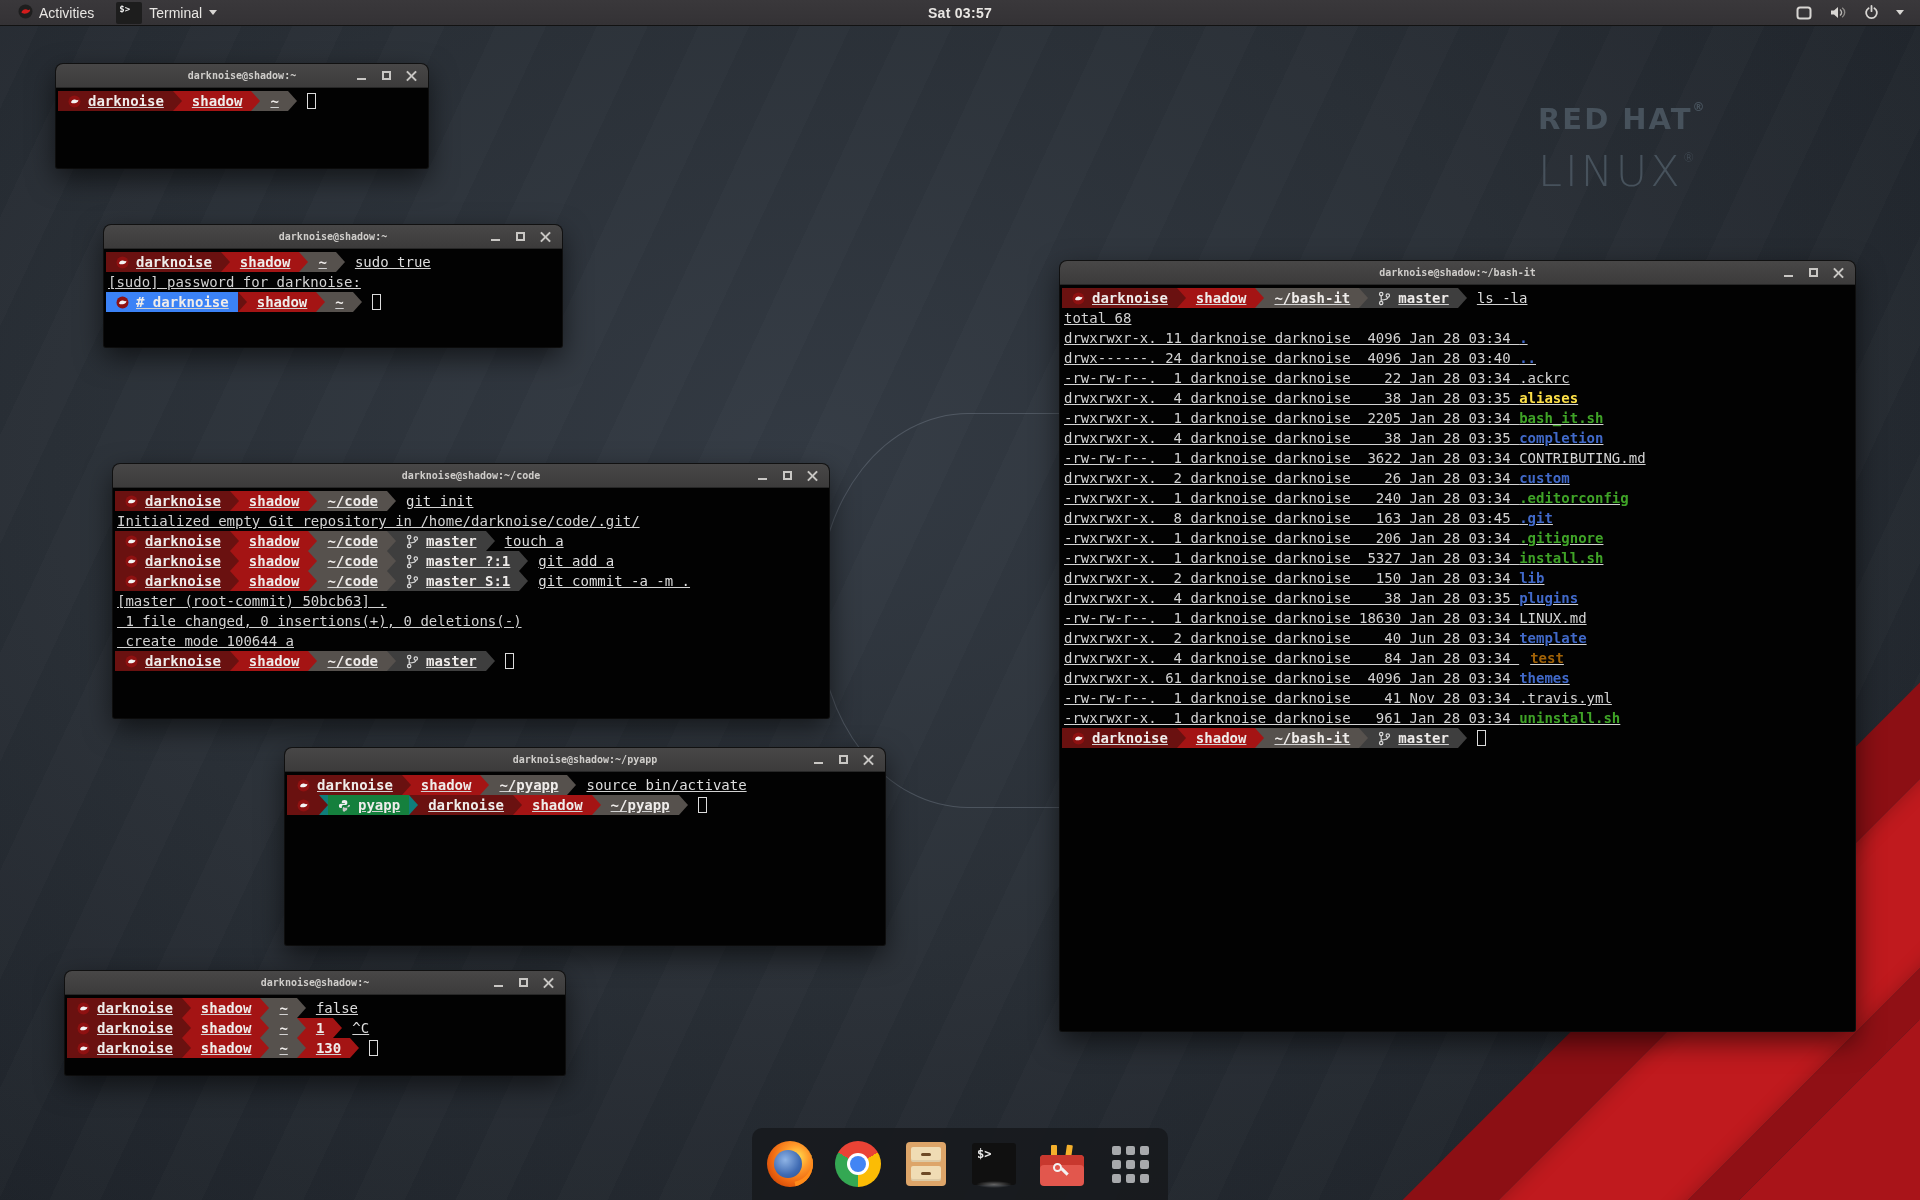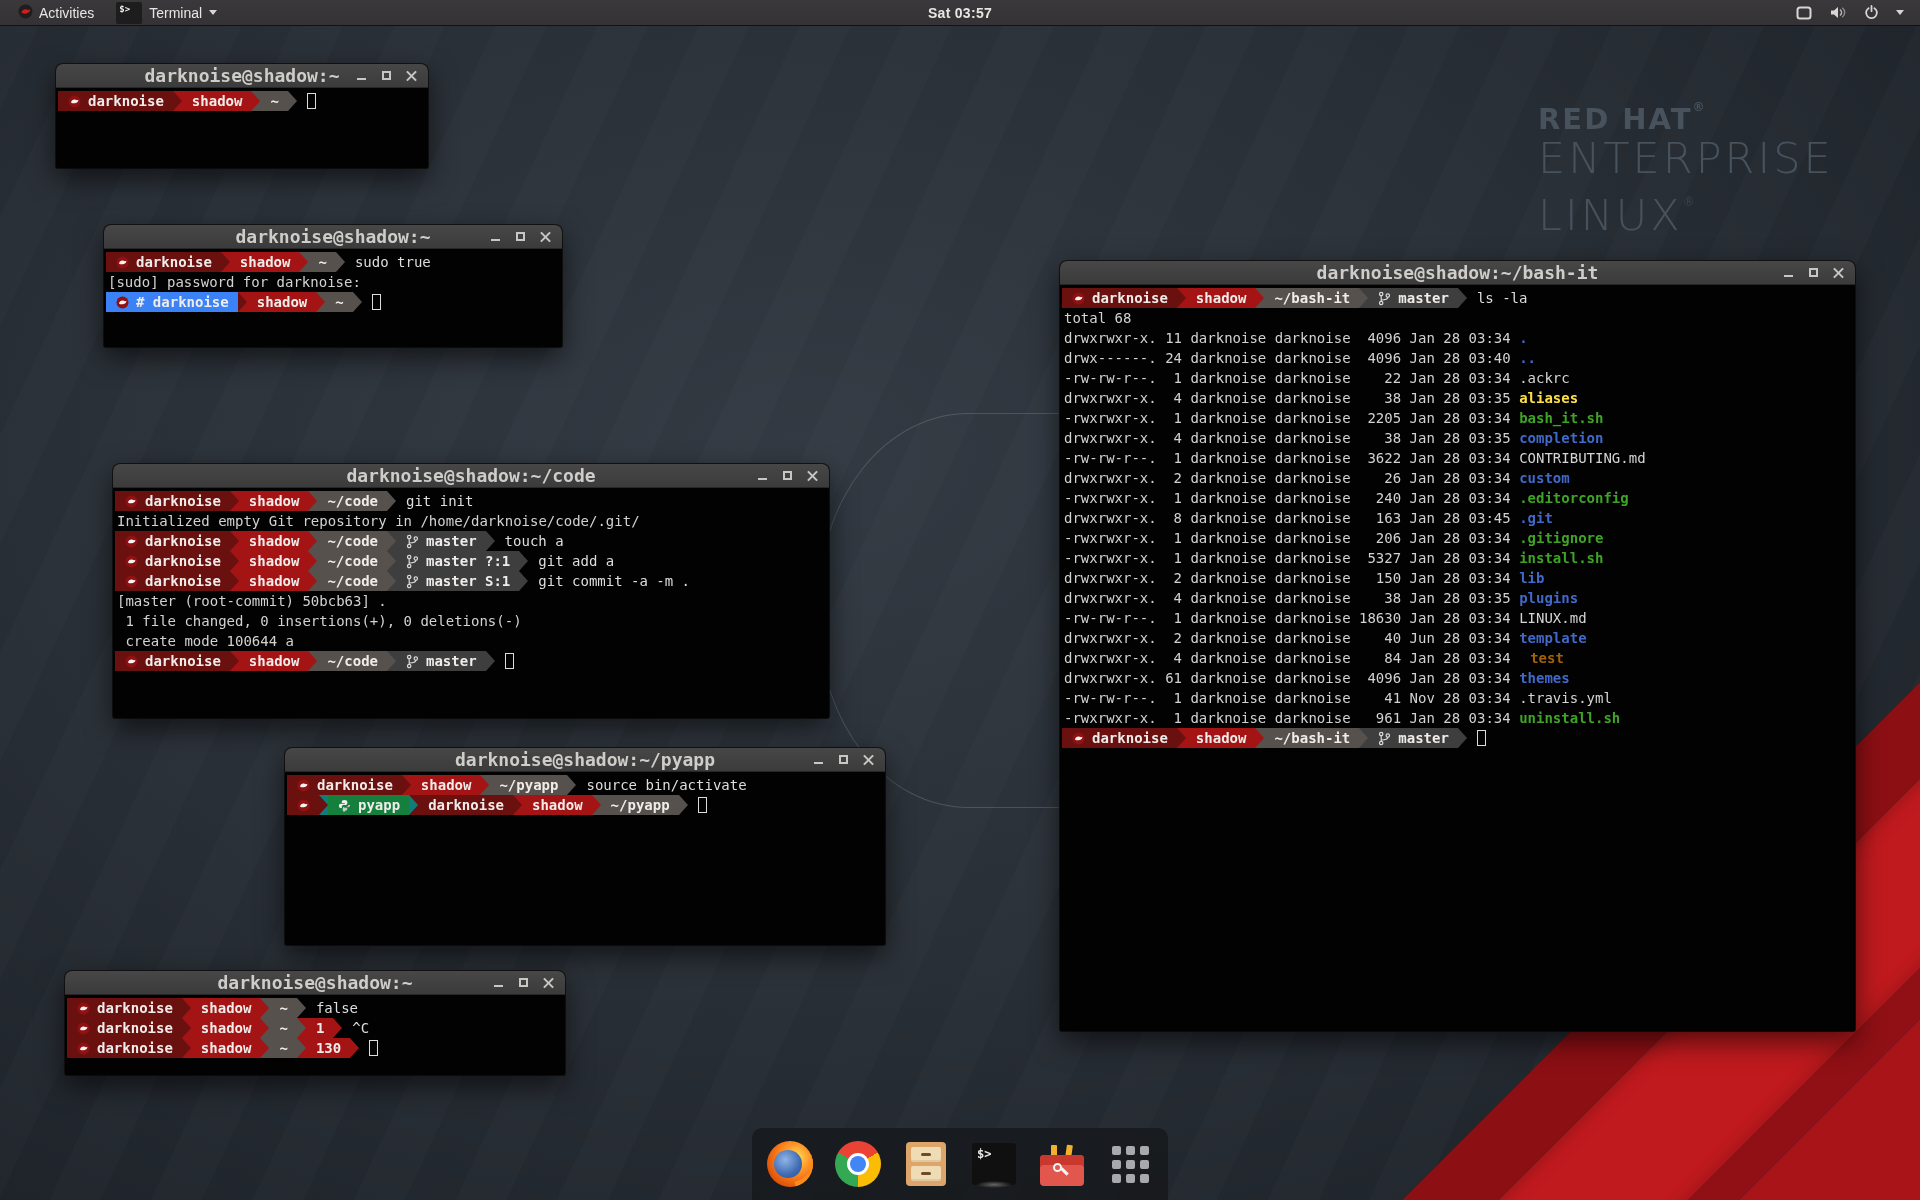--- a/index.html
+++ b/index.html
@@ -53,32 +53,32 @@
   #w1 { left:56px;  top:64px;  width:372px; height:104px; }
   #w2 { left:104px; top:225px; width:458px; height:122px; }
   #w3 { left:113px; top:464px; width:716px; height:254px; }
   #w4 { left:285px; top:748px; width:600px; height:197px; }
   #w5 { left:65px;  top:971px; width:500px; height:104px; }
   #w6 { left:1060px; top:261px; width:795px; height:770px; }
 
   .tbar { height:24px; background:linear-gradient(#484747,#3c3b3b); border-bottom:1px solid #272727;
     position:relative; display:flex; align-items:center; }
   .t-title { position:absolute; left:0; right:0; text-align:center; color:#cfcdca;
-    font-family:"DejaVu Sans Mono", monospace; font-size:18px; font-weight:bold; pointer-events:none; }
+    font-family:"DejaVu Sans Mono", monospace; font-size:10px; font-weight:bold; pointer-events:none; }
   .wcs { margin-left:auto; display:flex; align-items:center; gap:12px; padding-right:10px; z-index:2; }
   .wc { width:13px; height:13px; position:relative; cursor:pointer; }
   .wc.min::before { content:""; position:absolute; left:2px; right:2px; bottom:2px; height:2px; background:#c9c7c4; }
   .wc.max::before { content:""; position:absolute; inset:2px; border:2px solid #c9c7c4; }
   .wc.close::before, .wc.close::after { content:""; position:absolute; left:0; right:0; top:5.5px; height:2px; background:#c9c7c4; }
   .wc.close::before { transform:rotate(45deg); }
   .wc.close::after  { transform:rotate(-45deg); }
 
   .t-body { padding:3px 0 0 2px; font-family:"DejaVu Sans Mono", monospace; font-size:14px;
     color:#d2d2d2; cursor:text; }
-  .t-line { display:flex; align-items:stretch; height:20px; white-space:pre; }
+  .t-line { display:flex; align-items:stretch; height:20px; white-space:pre;text-decoration:underline; }
   .t-line.out { display:block; line-height:20px; padding-left:2px; }
 
   .seg { display:inline-flex; align-items:center; padding:0 9px 0 10px; font-weight:bold; color:#efecea; }
   .seg .picon { display:inline-flex; margin-right:7px; align-items:center; }
   .seg .picon svg { display:block; }
   .sep { display:inline-block; width:9px; height:20px; position:relative; overflow:hidden; flex:none; }
   .sep i { position:absolute; left:0; top:0; width:0; height:0;
     border-top:10px solid transparent; border-bottom:10px solid transparent; border-left:9px solid #000; }
   .cmd { margin-left:10px; color:#dedede; line-height:20px; }
   .cursor { width:9px; height:16px; border:1.5px solid #dcdcdc; margin-left:10px; align-self:center; flex:none; }
@@ -135,21 +135,20 @@
     <div class="rb r1"></div>
     <div class="rb r2"></div>
     <div class="rb r3"></div>
     <div class="rb r4"></div>
 
   </div>
   <div class="deco-arc"></div>
 
   <div class="brand">
     <div class="l1"><span>RED HAT</span><sup>®</sup></div>
-    <div class="l2">ENTERPRISE</div>
     <div class="l3"><span>LINUX</span><sup>®</sup></div>
   </div>
 
   <div class="twin" id="w1">
     <div class="tbar">
       <span class="t-title">darknoise@shadow:~</span>
       <span class="wcs">
           <span class="wc min"></span>
           <span class="wc max"></span>
           <span class="wc close"></span>

